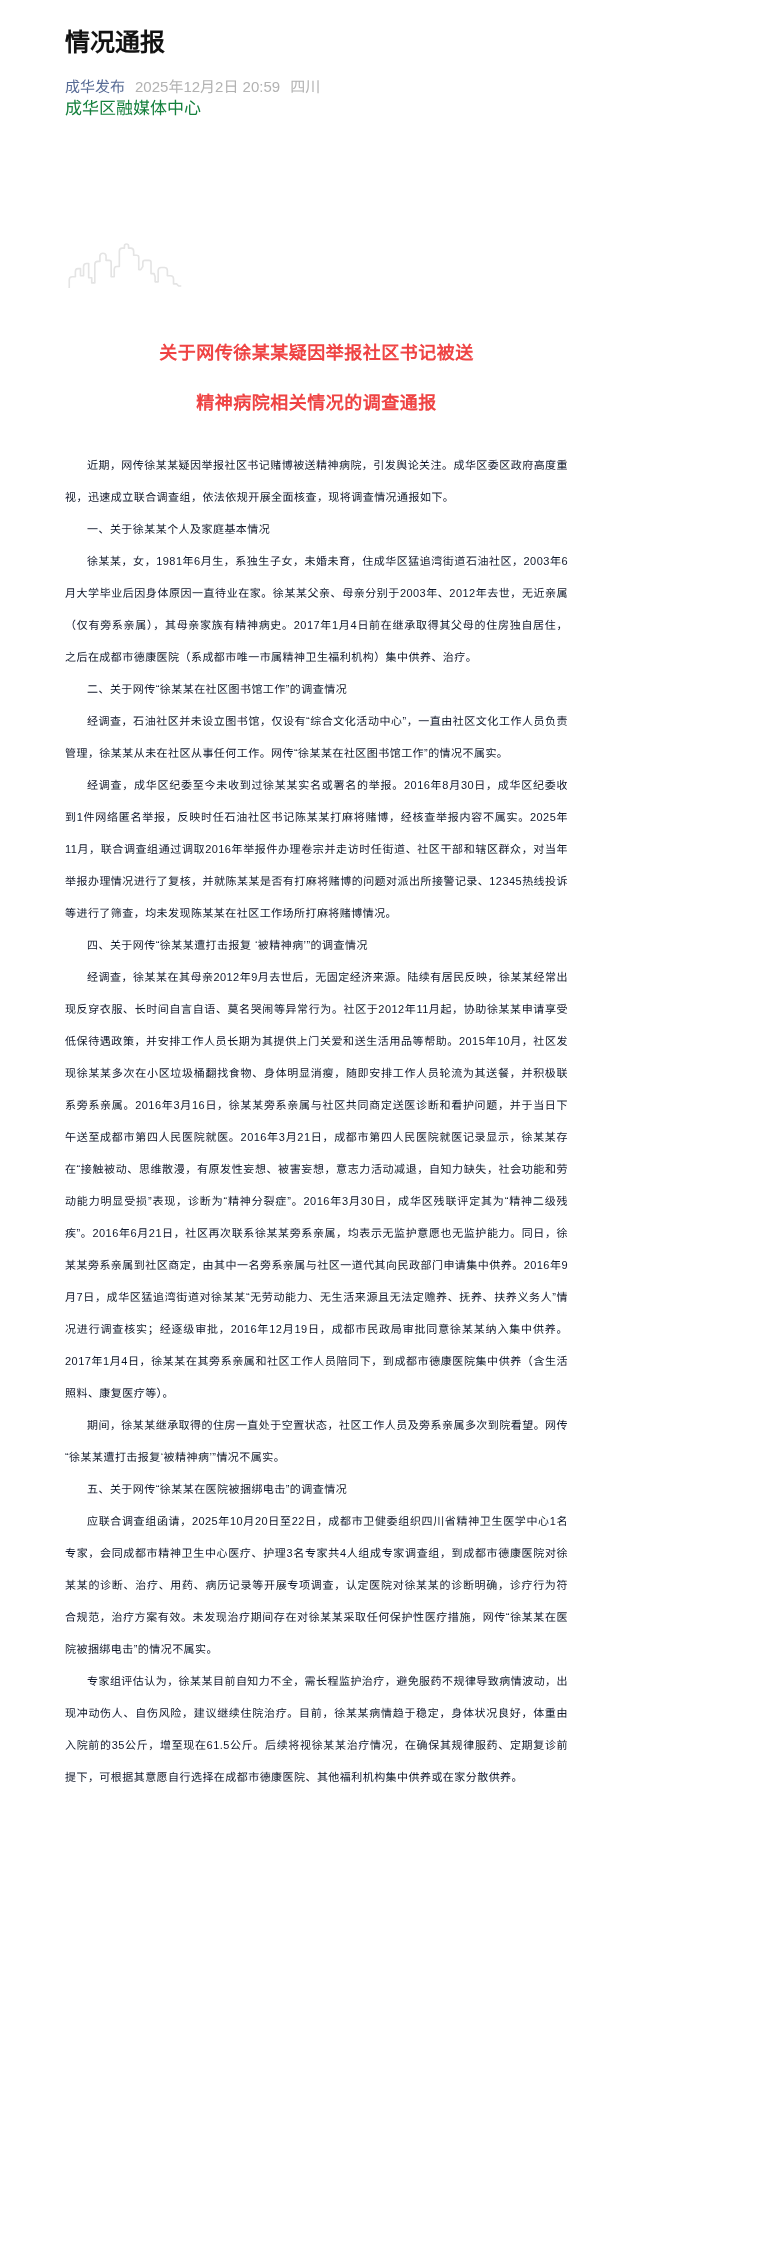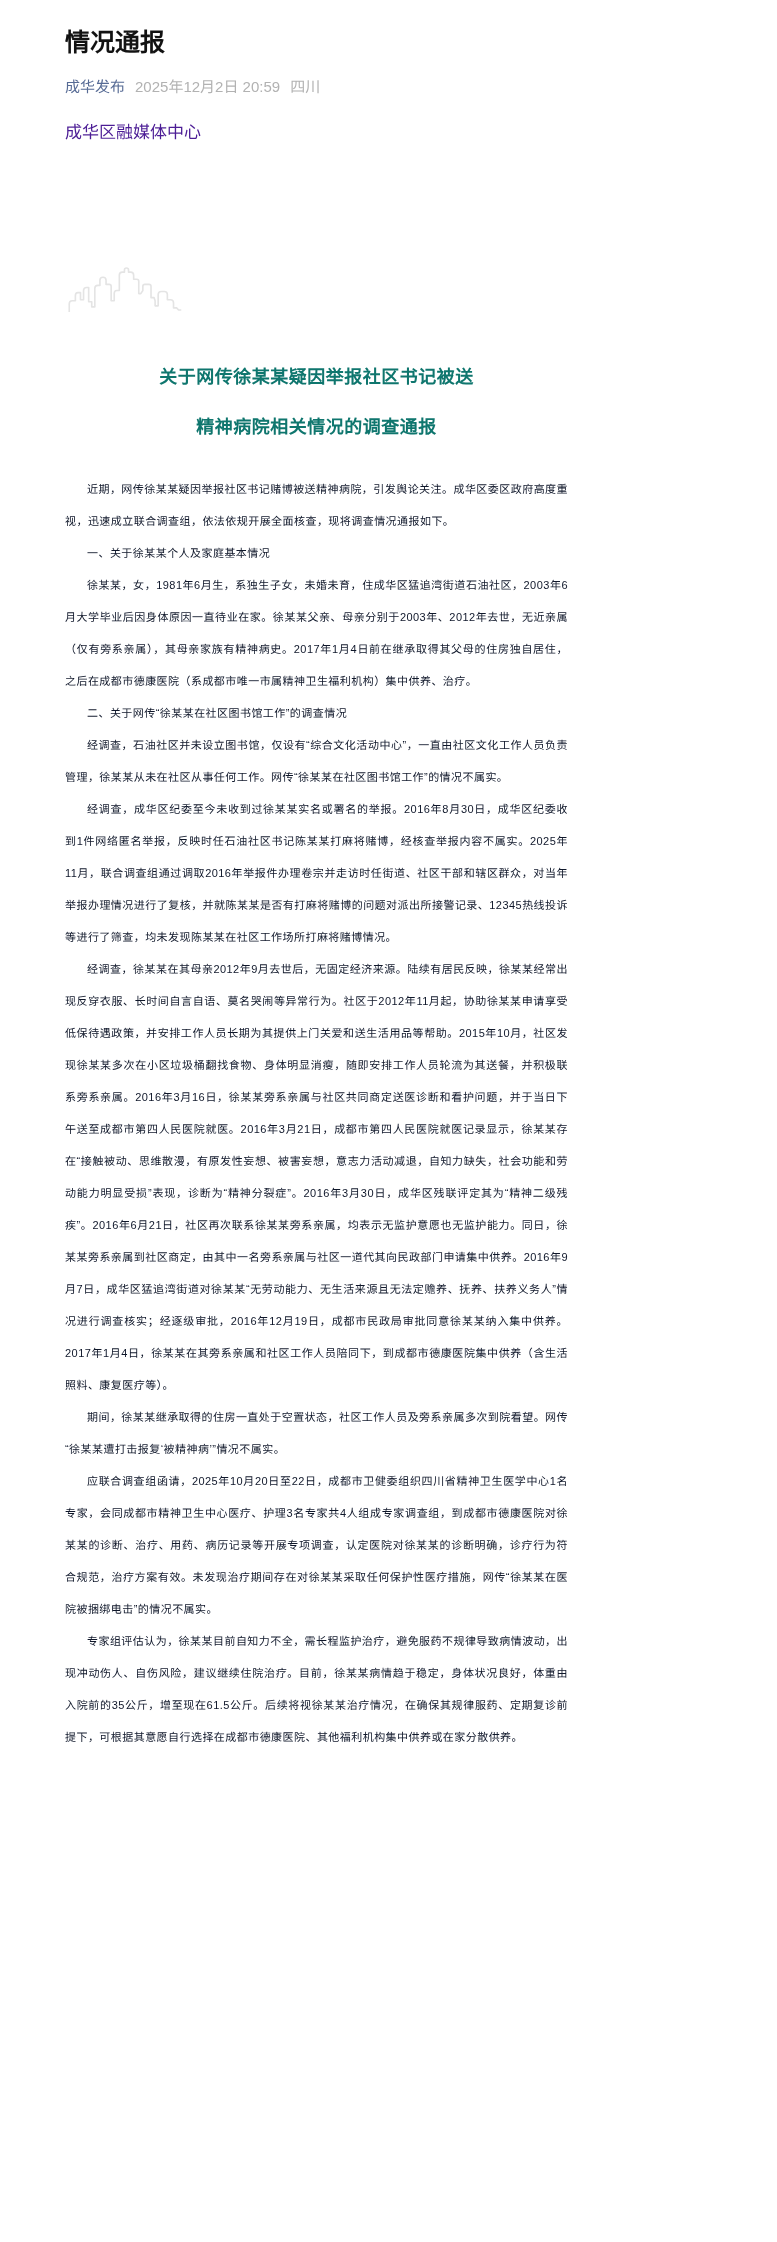--- a/index.html
+++ b/index.html
@@ -29,38 +29,37 @@
     color: #b2b2b2;
     display: flex;
     align-items: flex-start;
     gap: 10px;
   }
   .account-link {
     color: #576b95;
     cursor: pointer;
   }
   .author-link {
-    margin-top: 24px;
     font-size: 17px;
     line-height: 23px;
-    color: #4c1d95;
+    color: #15803d;
     cursor: pointer;
   }
   .skyline-wrap {
     margin-top: 122px;
     margin-left: 2px;
     height: 46px;
     width: 120px;
   }
   .doc-title {
     margin-top: 40px;
     text-align: center;
     font-size: 18px;
     font-weight: 700;
-    color: #0f766e;
+    color: #ef4444;
     line-height: 50px;
     letter-spacing: 0.5px;
   }
   .body-text {
     margin-top: 21px;
     font-size: 11px;
     line-height: 32px;
     color: #0f172a;
     letter-spacing: 0.45px;
     text-align: justify;
@@ -97,19 +96,21 @@
     <div>精神病院相关情况的调查通报</div>
   </div>
 
   <div class="body-text">
     <p class="para">近期，网传徐某某疑因举报社区书记赌博被送精神病院，引发舆论关注。成华区委区政府高度重视，迅速成立联合调查组，依法依规开展全面核查，现将调查情况通报如下。</p>
     <p class="sec-heading">一、关于徐某某个人及家庭基本情况</p>
     <p class="para">徐某某，女，1981年6月生，系独生子女，未婚未育，住成华区猛追湾街道石油社区，2003年6月大学毕业后因身体原因一直待业在家。徐某某父亲、母亲分别于2003年、2012年去世，无近亲属（仅有旁系亲属），其母亲家族有精神病史。2017年1月4日前在继承取得其父母的住房独自居住，之后在成都市德康医院（系成都市唯一市属精神卫生福利机构）集中供养、治疗。</p>
     <p class="sec-heading">二、关于网传“徐某某在社区图书馆工作”的调查情况</p>
     <p class="para">经调查，石油社区并未设立图书馆，仅设有“综合文化活动中心”，一直由社区文化工作人员负责管理，徐某某从未在社区从事任何工作。网传“徐某某在社区图书馆工作”的情况不属实。</p>
     <p class="para">经调查，成华区纪委至今未收到过徐某某实名或署名的举报。2016年8月30日，成华区纪委收到1件网络匿名举报，反映时任石油社区书记陈某某打麻将赌博，经核查举报内容不属实。2025年11月，联合调查组通过调取2016年举报件办理卷宗并走访时任街道、社区干部和辖区群众，对当年举报办理情况进行了复核，并就陈某某是否有打麻将赌博的问题对派出所接警记录、12345热线投诉等进行了筛查，均未发现陈某某在社区工作场所打麻将赌博情况。</p>
+    <p class="sec-heading">四、关于网传“徐某某遭打击报复 ‘被精神病’”的调查情况</p>
     <p class="para">经调查，徐某某在其母亲2012年9月去世后，无固定经济来源。陆续有居民反映，徐某某经常出现反穿衣服、长时间自言自语、莫名哭闹等异常行为。社区于2012年11月起，协助徐某某申请享受低保待遇政策，并安排工作人员长期为其提供上门关爱和送生活用品等帮助。2015年10月，社区发现徐某某多次在小区垃圾桶翻找食物、身体明显消瘦，随即安排工作人员轮流为其送餐，并积极联系旁系亲属。2016年3月16日，徐某某旁系亲属与社区共同商定送医诊断和看护问题，并于当日下午送至成都市第四人民医院就医。2016年3月21日，成都市第四人民医院就医记录显示，徐某某存在“接触被动、思维散漫，有原发性妄想、被害妄想，意志力活动减退，自知力缺失，社会功能和劳动能力明显受损”表现，诊断为“精神分裂症”。2016年3月30日，成华区残联评定其为“精神二级残疾”。2016年6月21日，社区再次联系徐某某旁系亲属，均表示无监护意愿也无监护能力。同日，徐某某旁系亲属到社区商定，由其中一名旁系亲属与社区一道代其向民政部门申请集中供养。2016年9月7日，成华区猛追湾街道对徐某某“无劳动能力、无生活来源且无法定赡养、抚养、扶养义务人”情况进行调查核实；经逐级审批，2016年12月19日，成都市民政局审批同意徐某某纳入集中供养。2017年1月4日，徐某某在其旁系亲属和社区工作人员陪同下，到成都市德康医院集中供养（含生活照料、康复医疗等）。</p>
     <p class="para">期间，徐某某继承取得的住房一直处于空置状态，社区工作人员及旁系亲属多次到院看望。网传“徐某某遭打击报复‘被精神病’”情况不属实。</p>
+    <p class="sec-heading">五、关于网传“徐某某在医院被捆绑电击”的调查情况</p>
     <p class="para">应联合调查组函请，2025年10月20日至22日，成都市卫健委组织四川省精神卫生医学中心1名专家，会同成都市精神卫生中心医疗、护理3名专家共4人组成专家调查组，到成都市德康医院对徐某某的诊断、治疗、用药、病历记录等开展专项调查，认定医院对徐某某的诊断明确，诊疗行为符合规范，治疗方案有效。未发现治疗期间存在对徐某某采取任何保护性医疗措施，网传“徐某某在医院被捆绑电击”的情况不属实。</p>
     <p class="para">专家组评估认为，徐某某目前自知力不全，需长程监护治疗，避免服药不规律导致病情波动，出现冲动伤人、自伤风险，建议继续住院治疗。目前，徐某某病情趋于稳定，身体状况良好，体重由入院前的35公斤，增至现在61.5公斤。后续将视徐某某治疗情况，在确保其规律服药、定期复诊前提下，可根据其意愿自行选择在成都市德康医院、其他福利机构集中供养或在家分散供养。</p>
   </div>
 
 </div>
 
 </body></html>

